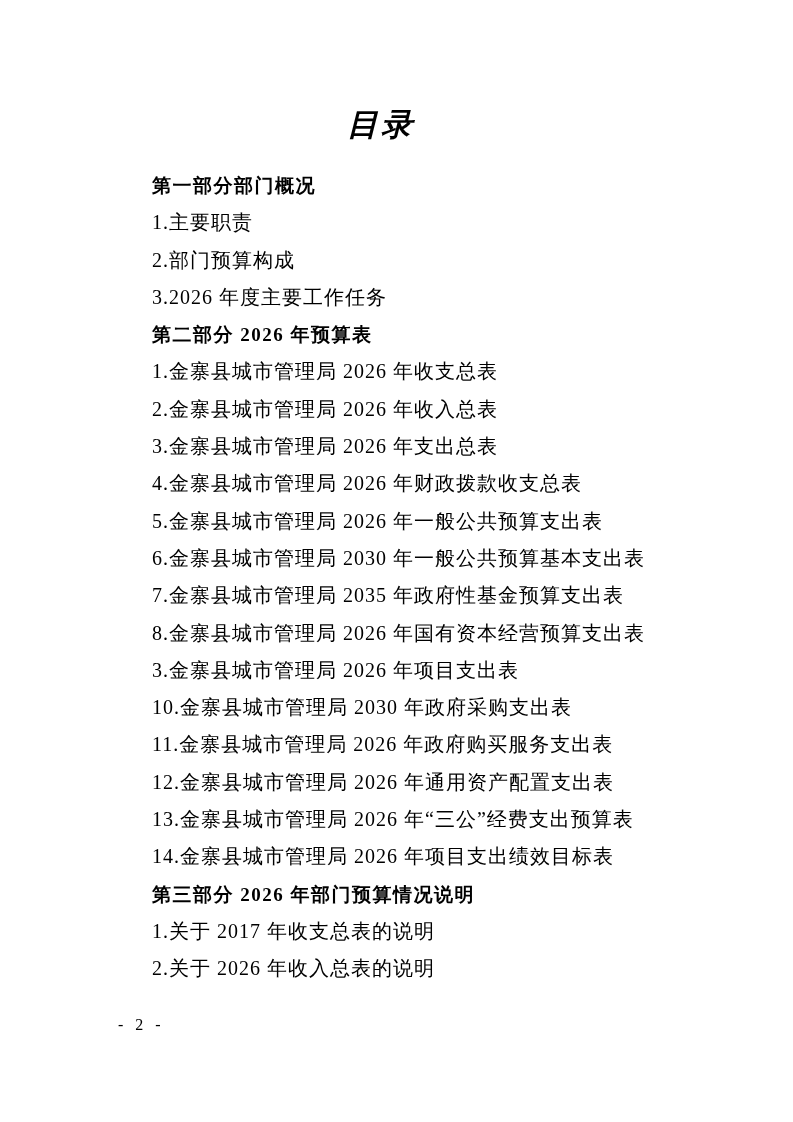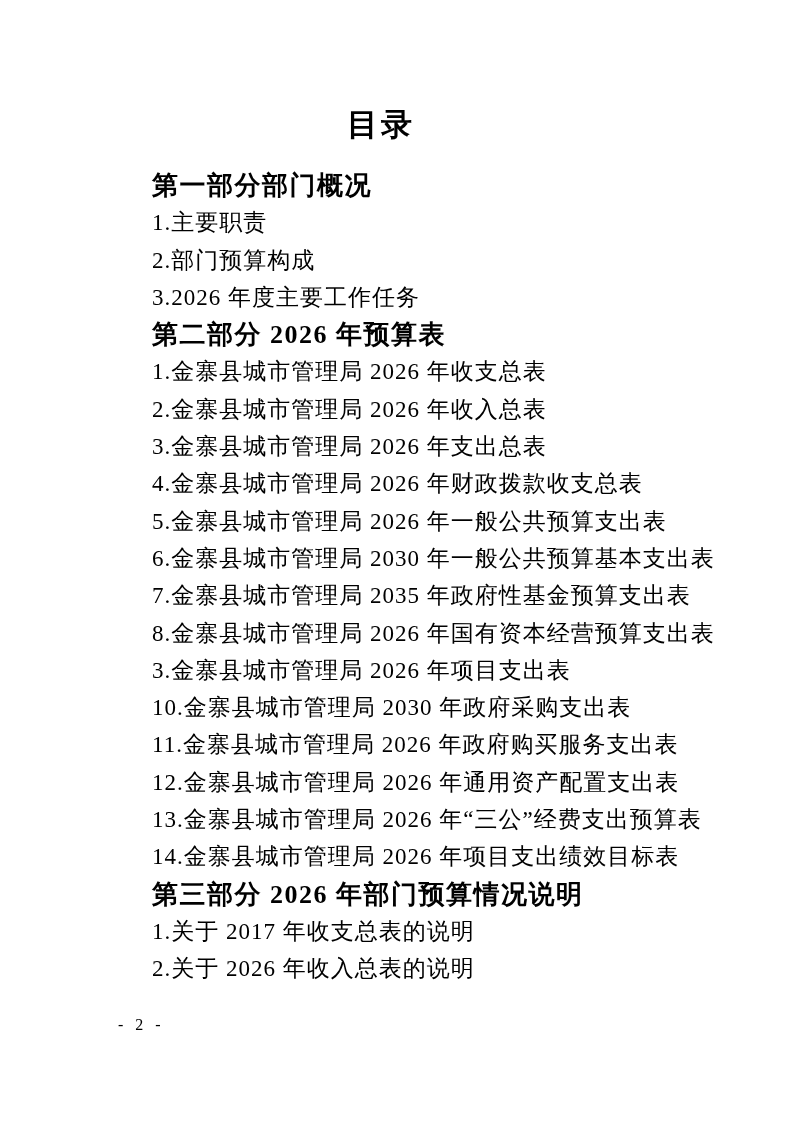--- a/index.html
+++ b/index.html
@@ -18,38 +18,39 @@
   .doc-title {
     position: absolute;
     top: 84px;
     left: 0;
     width: 762px;            
     text-align: center;
     font-size: 31px;
     font-weight: 700;
     letter-spacing: 3px;
     line-height: 40px;
+    font-style: italic;
   }
   .toc {
     position: absolute;
     top: 167px;
     left: 152px;
     right: 50px;
   }
   .toc-line {
     height: 37.3px;
     line-height: 37.3px;
-    font-size: 23px;
+    font-size: 20px;
     letter-spacing: 1px;
     white-space: nowrap;
     overflow: visible;
   }
   .toc-heading {
     font-weight: 700;
-    font-size: 26px;
+    font-size: 19px;
     letter-spacing: 1.5px;
   }
   .page-number {
     position: absolute;
     top: 1013px;
     left: 118px;
     font-size: 16px;
     line-height: 24px;
     letter-spacing: 4px;
   }

